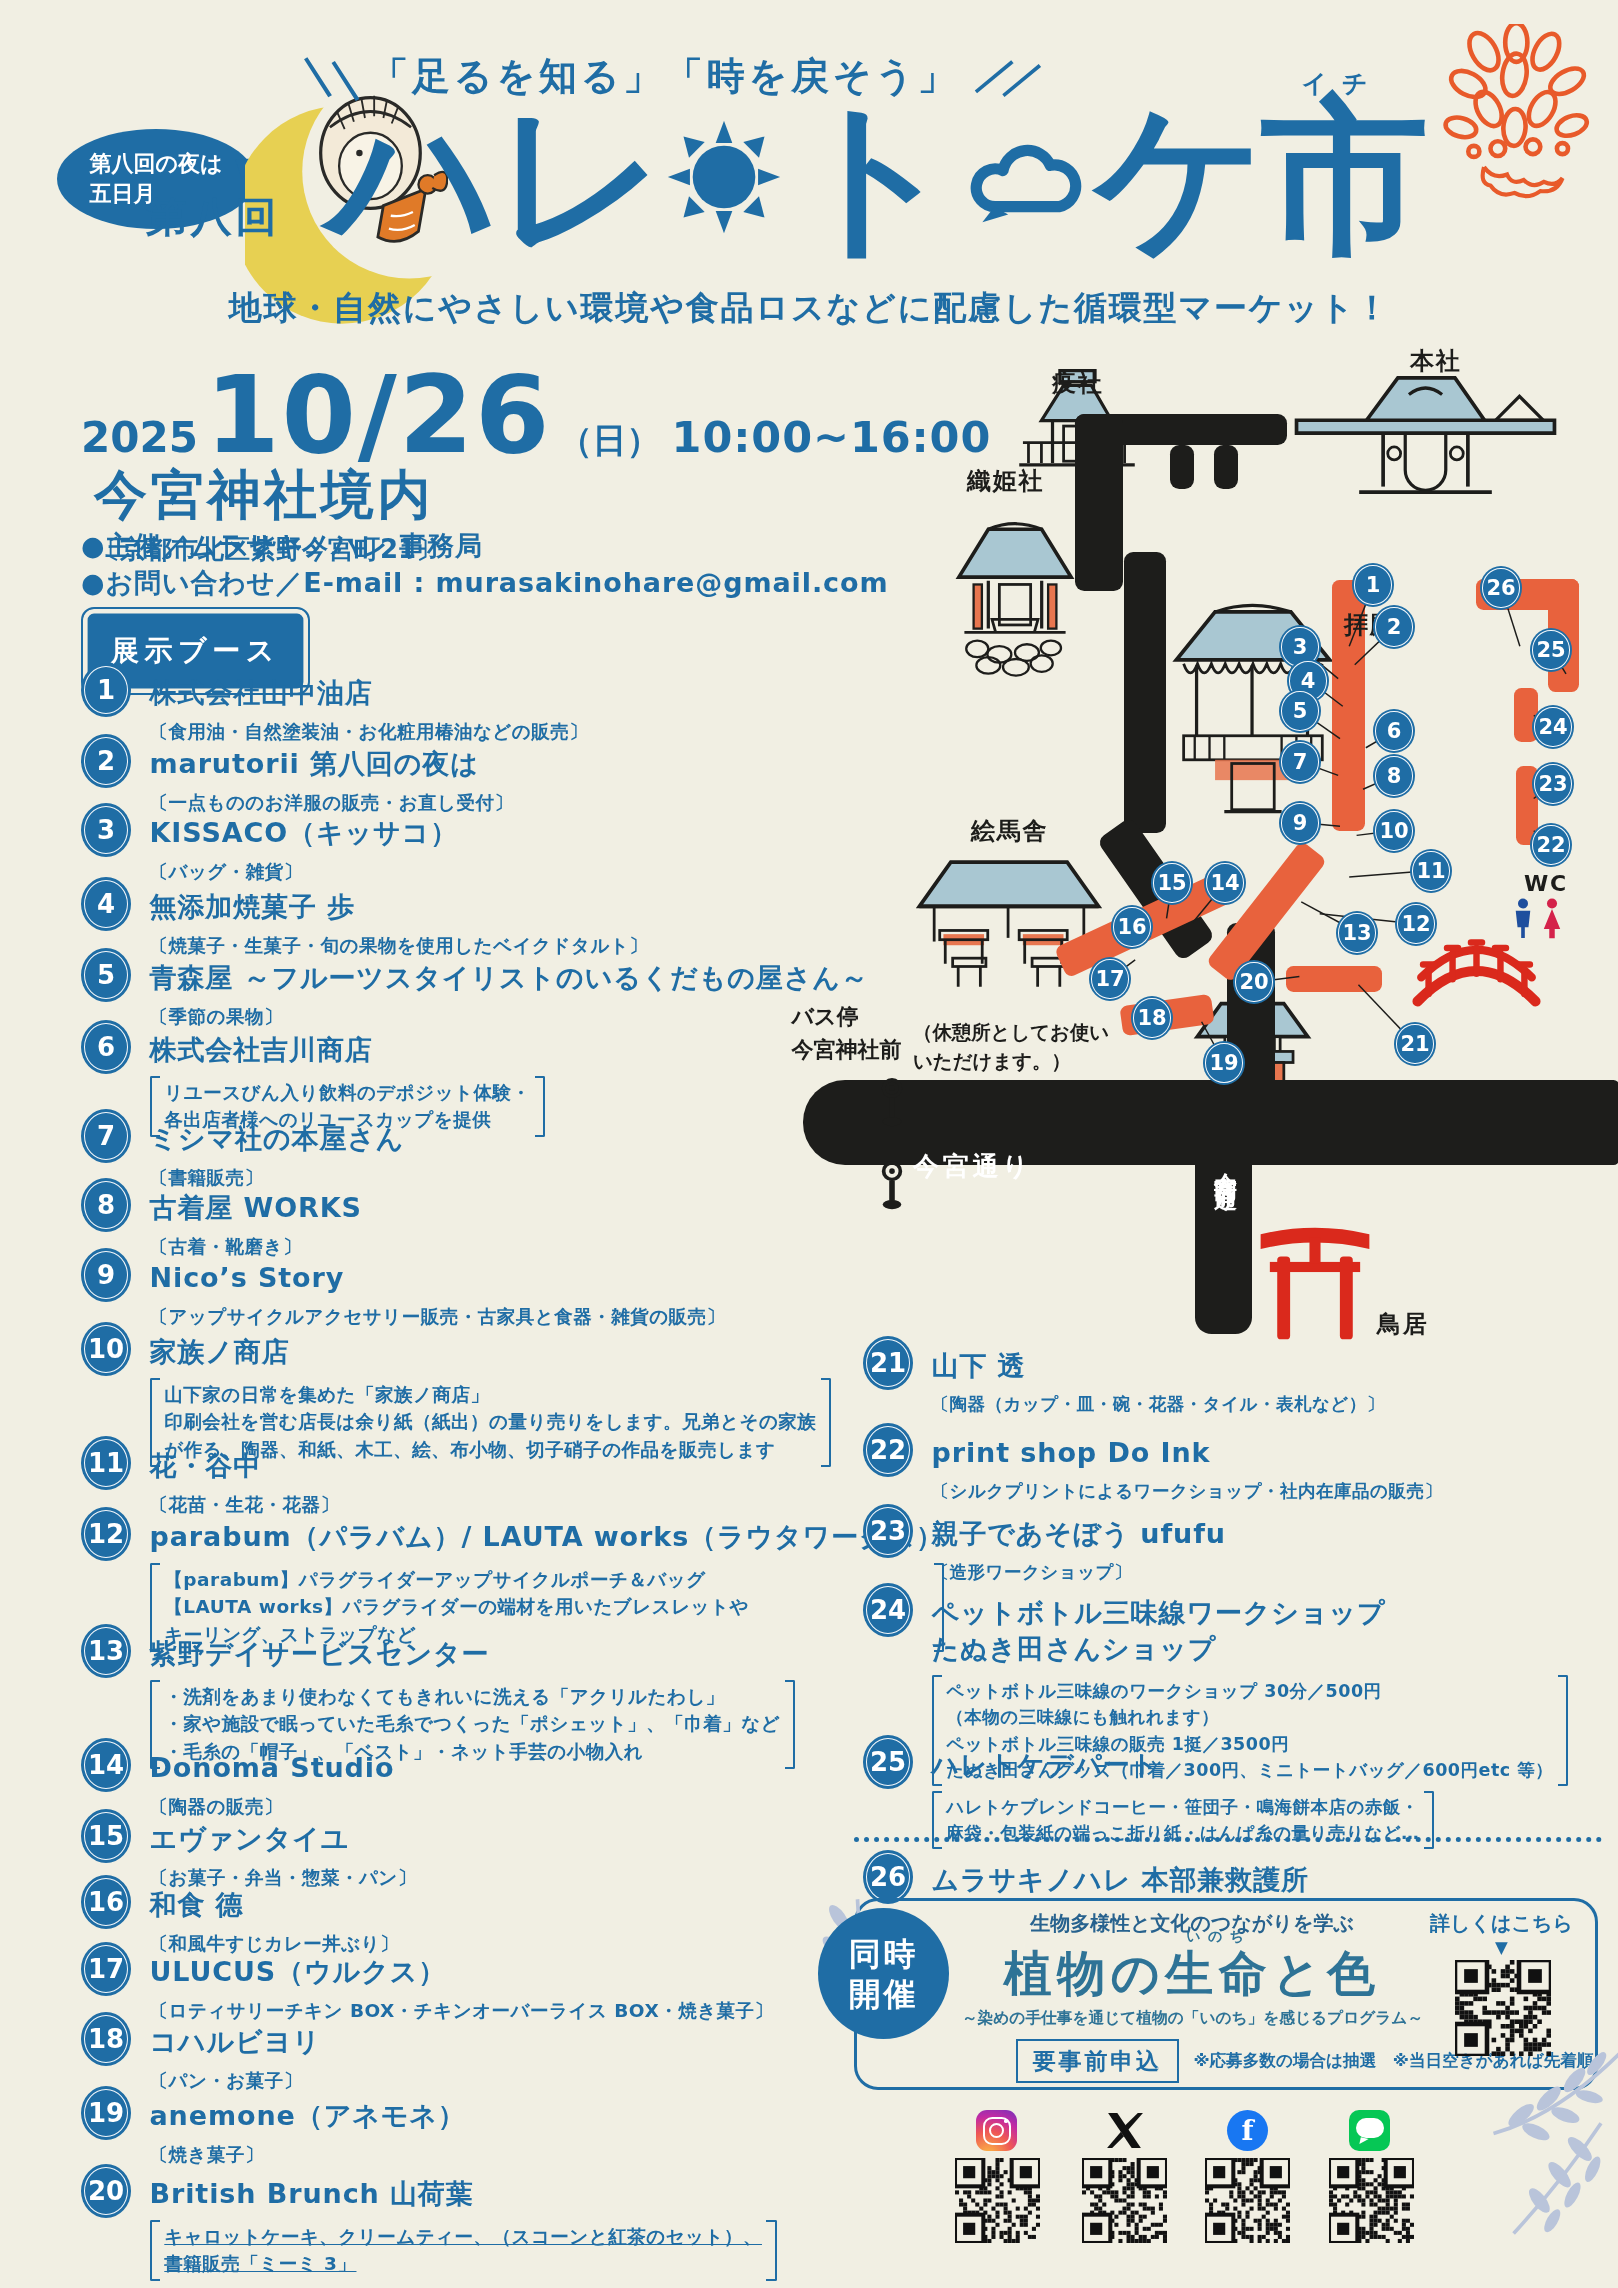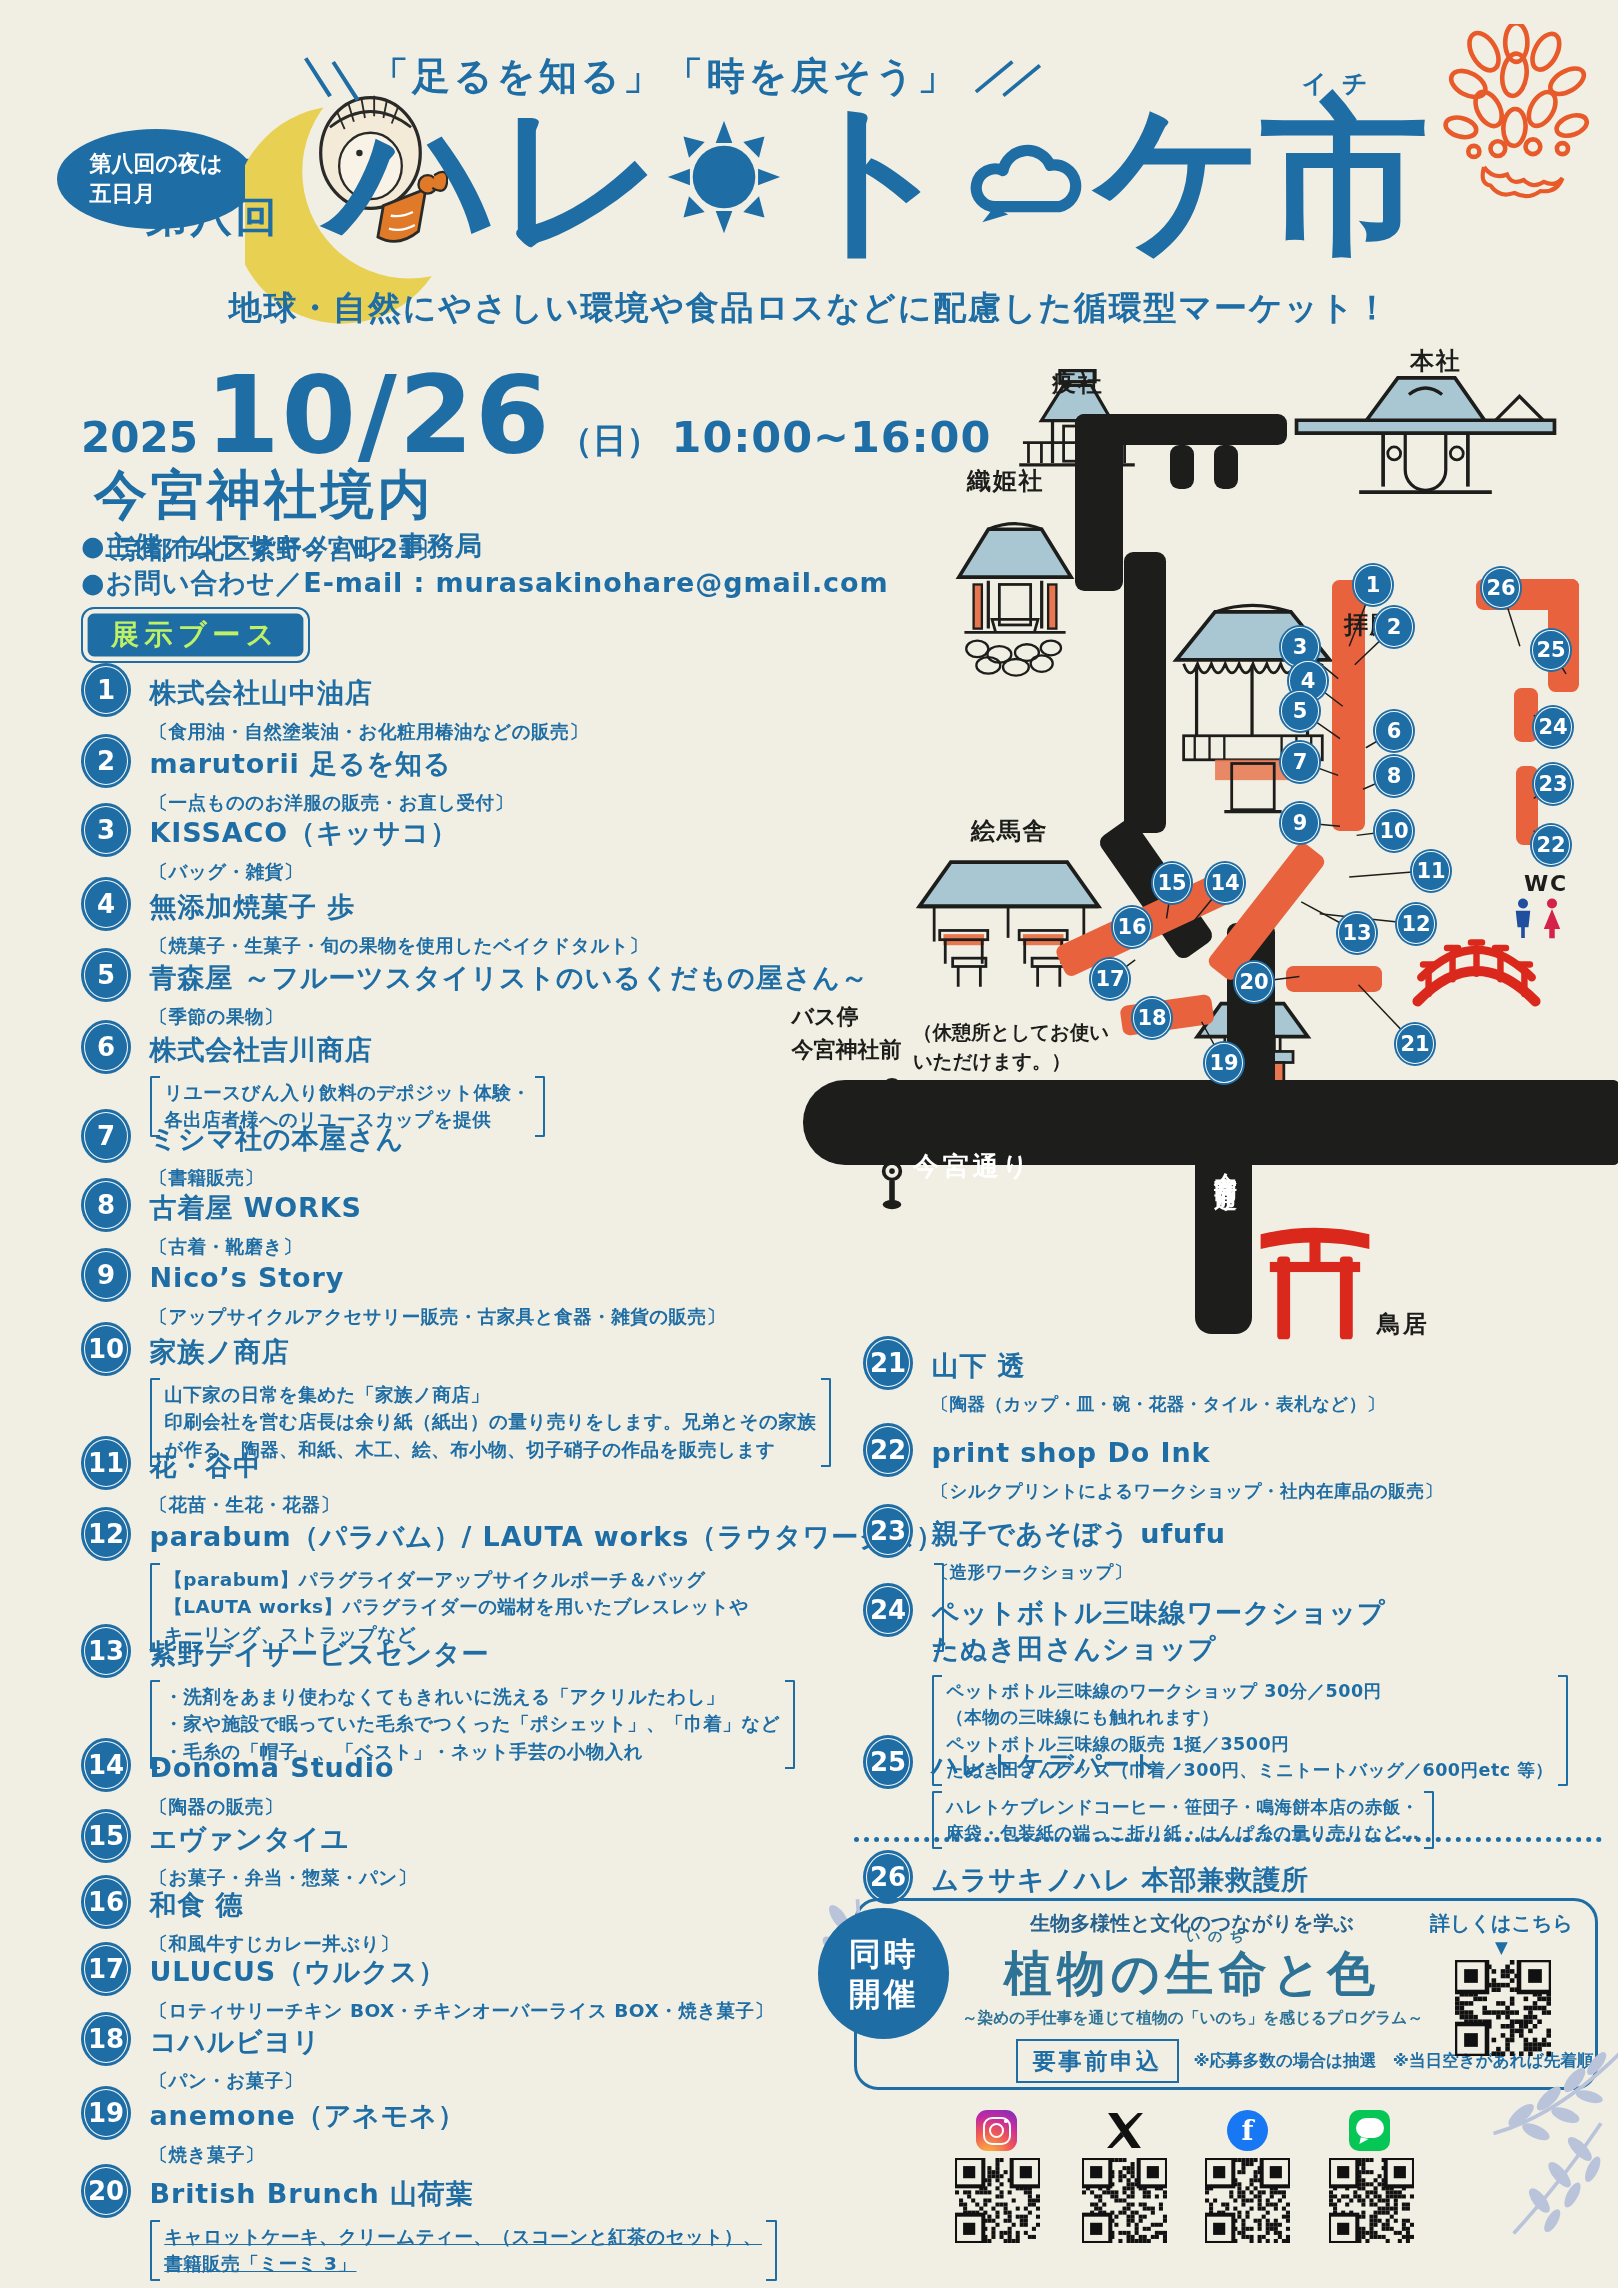--- a/index.html
+++ b/index.html
@@ -34,22 +34,22 @@
   .daterow{left:81px;top:362px;display:flex;align-items:baseline;}
   .d-year{font-size:42px;font-weight:bold;}
   .d-date{font-size:107px;font-weight:bold;letter-spacing:1.8px;margin:0 7.4px;line-height:1;}
   .d-day{font-size:34px;font-weight:bold;}
   .d-time{font-size:43px;font-weight:bold;margin-left:11px;letter-spacing:0.9px;}
   .venuerow{left:81px;top:460px;display:flex;align-items:baseline;flex-direction:column;}
   .v-name{font-size:53px;font-weight:bold;letter-spacing:3.7px;}
   .v-addr{font-size:26px;font-weight:bold;margin-left:13px;}
   .orgrow{left:81px;top:528px;font-size:27px;font-weight:bold;letter-spacing:0.9px;}
   .contactrow{left:81px;top:565px;font-size:27px;font-weight:bold;letter-spacing:0.9px;}
-  .booth-badge{left:81px;top:607px;background:var(--blue);color:#bef264;font-size:28px;font-weight:bold;
-      letter-spacing:5.5px;padding:7px 28px;border:2.8px solid var(--blue);border-radius:13px;
+  .booth-badge{left:81px;top:607px;background:var(--blue);color:#ffffff;font-size:28px;font-weight:bold;
+      letter-spacing:5.5px;padding:23px 28px;border:2.8px solid var(--blue);border-radius:13px;
       box-shadow:inset 0 0 0 4.6px var(--cream);}
   
   .booth{position:absolute;display:flex;gap:18.5px;align-items:flex-start;}
   .ncir{width:50px;height:54px;border-radius:50%;background:var(--blue);color:#fff;flex:none;
         display:flex;align-items:center;justify-content:center;font-size:26px;font-weight:bold;position:relative;}
   .ncir::after{content:"";position:absolute;inset:2.8px;border:1.8px solid rgba(255,255,255,.95);border-radius:50%;}
   .bname{font-size:27px;font-weight:bold;letter-spacing:0.9px;margin-top:12px;white-space:pre-line;line-height:1.35;}
   .bdesc{font-size:18.5px;font-weight:bold;margin-top:7.4px;letter-spacing:0.5px;}
   .right .bdesc{font-size:17.5px;}
   .bbox{position:relative;padding:2.8px 14.8px;line-height:1.5;}
@@ -200,21 +200,21 @@
     <div class="booth" style="left: 81px; top: 663px;">
       <div class="ncir">1</div>
       <div>
         <div class="bname">株式会社山中油店</div>
         <div class="bdesc">〔食用油・自然塗装油・お化粧用椿油などの販売〕</div>
       </div>
     </div>
     <div class="booth" style="left: 81px; top: 734px;">
       <div class="ncir">2</div>
       <div>
-        <div class="bname">marutorii 足るを知る</div>
+        <div class="bname">marutorii 第八回の夜は</div>
         <div class="bdesc">〔一点もののお洋服の販売・お直し受付〕</div>
       </div>
     </div>
     <div class="booth" style="left: 81px; top: 803px;">
       <div class="ncir">3</div>
       <div>
         <div class="bname">KISSACO（キッサコ）</div>
         <div class="bdesc">〔バッグ・雑貨〕</div>
       </div>
     </div>

